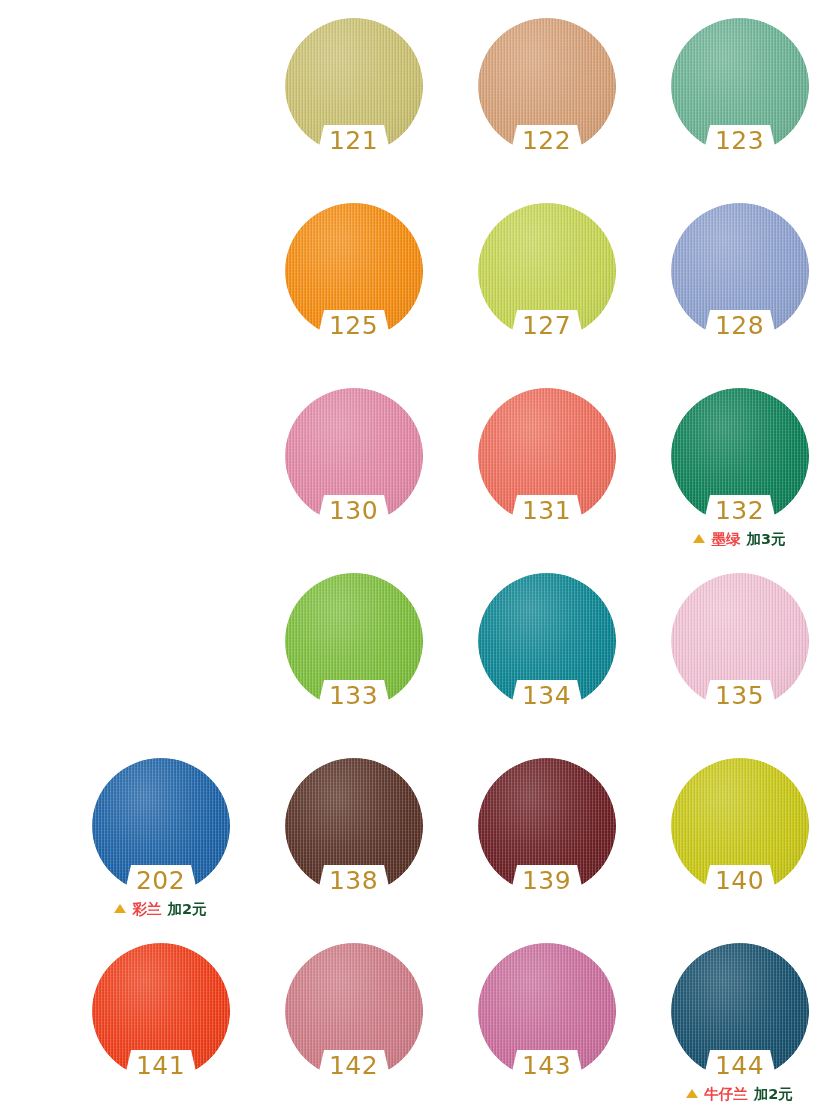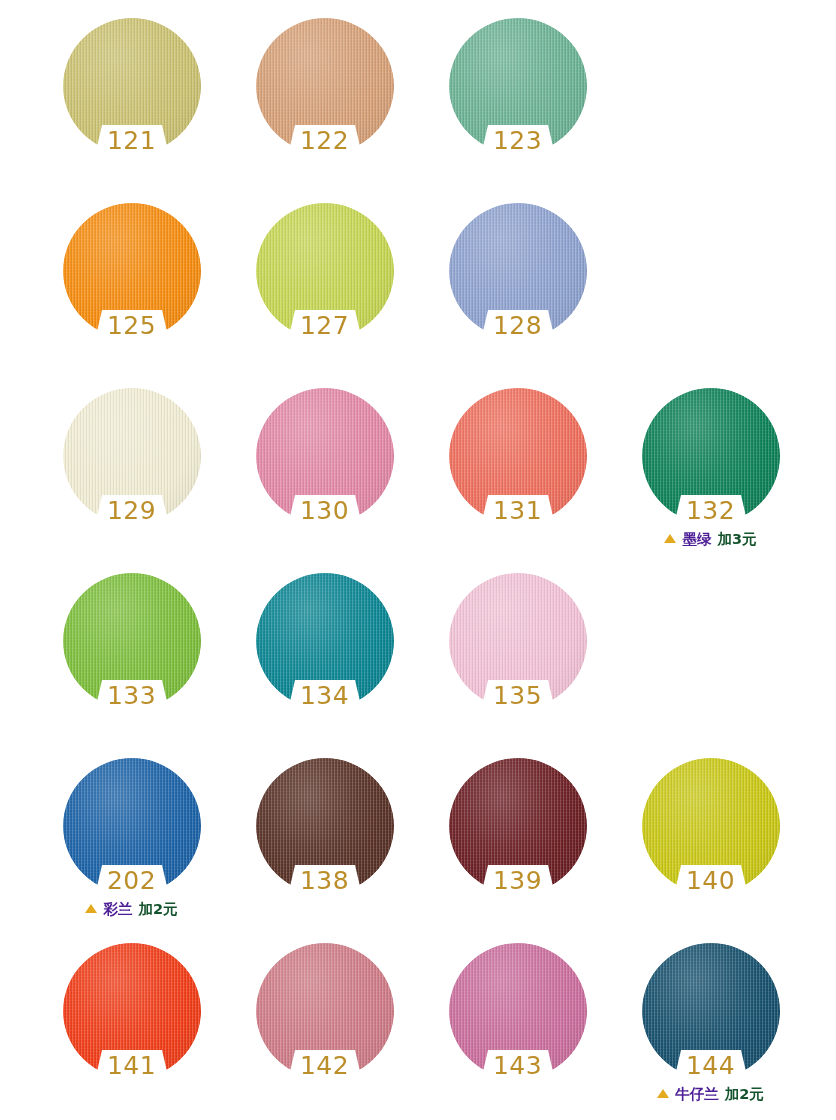--- a/index.html
+++ b/index.html
@@ -17,23 +17,22 @@
     position: relative;
     width: 836px;
     height: 1120px;
     background: #ffffff;
   }
 
   
   .swatch-row {
     position: relative;
     display: flex;
-    justify-content: flex-start;
+    justify-content: flex-end;
     height: 185px;
-    margin-left: 35px;
   }
 
   .swatch-cell {
     position: relative;
     width: 193px;
     height: 185px;
     display: flex;
     flex-direction: column;
     align-items: center;
   }
@@ -152,21 +151,21 @@
   .note-tri {
     display: inline-block;
     width: 0; height: 0;
     border-left: 6px solid transparent;
     border-right: 6px solid transparent;
     border-bottom: 9px solid #e3a91f;
     position: relative;
     top: -1px;
   }
   .note-name {
-    color: #4c1d95;
+    color: #ef4444;
     font-weight: 700;
     font-family: "DejaVu Sans", "Liberation Sans", sans-serif;
   }
   .note-fee {
     color: #14532d;
     font-weight: 700;
     font-family: "DejaVu Sans", "Liberation Sans", sans-serif;
   }
 </style>
 </head>
@@ -214,27 +213,20 @@
       </div>
       <div class="swatch-cell">
         <div class="swatch-disc-wrap">
           <div class="swatch-disc" style="background: rgb(143, 163, 208);"></div>
           <div class="swatch-notch"></div>
         </div>
         <div class="swatch-number">128</div>
       </div>
     </div>
     <div class="swatch-row">
-      <div class="swatch-cell">
-        <div class="swatch-disc-wrap">
-          <div class="swatch-disc" style="background: rgb(241, 237, 212);"></div>
-          <div class="swatch-notch"></div>
-        </div>
-        <div class="swatch-number">129</div>
-      </div>
       <div class="swatch-cell">
         <div class="swatch-disc-wrap">
           <div class="swatch-disc" style="background: rgb(227, 137, 167);"></div>
           <div class="swatch-notch"></div>
         </div>
         <div class="swatch-number">130</div>
       </div>
       <div class="swatch-cell">
         <div class="swatch-disc-wrap">
           <div class="swatch-disc" style="background: rgb(239, 111, 93);"></div>

